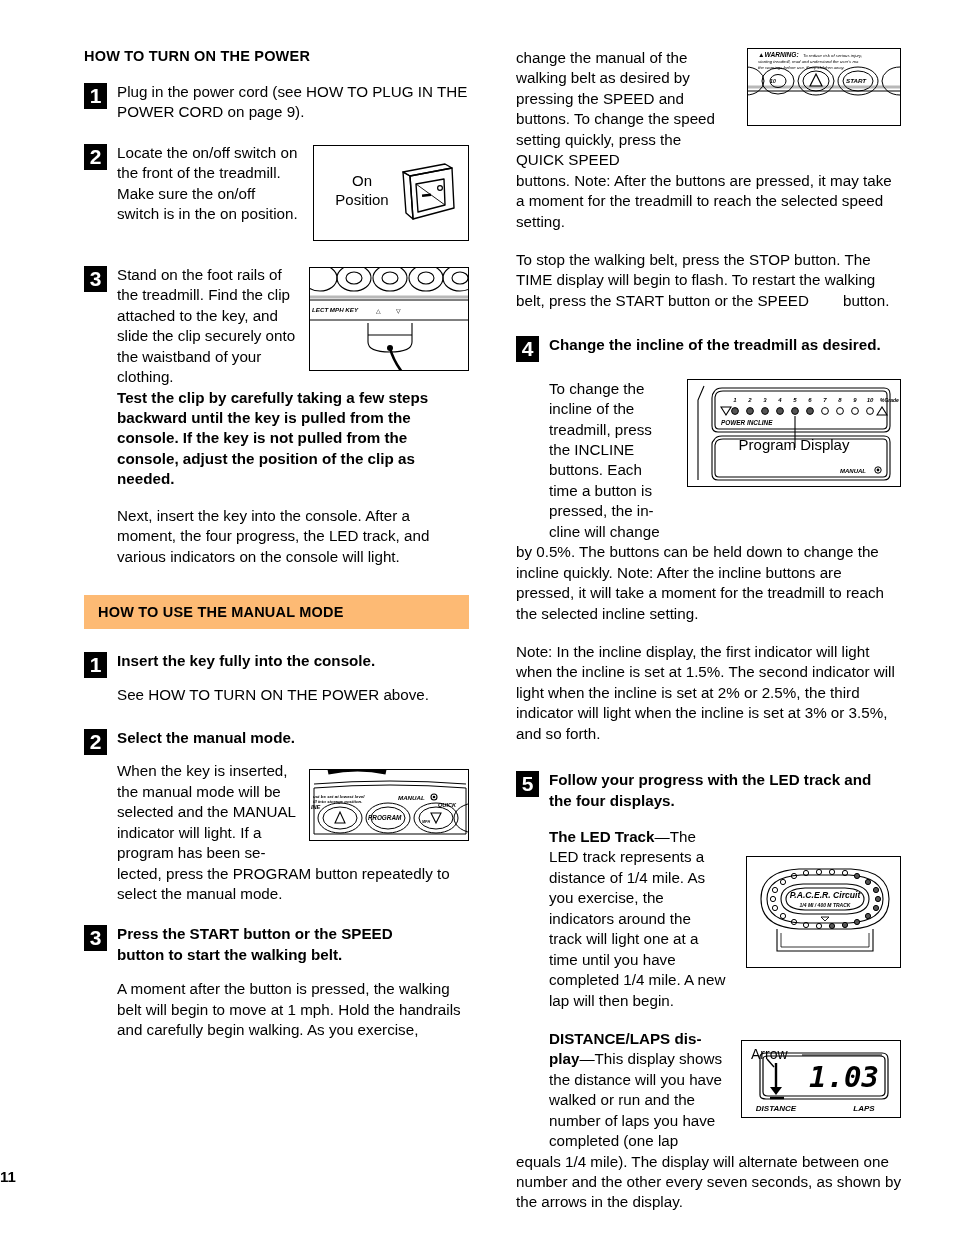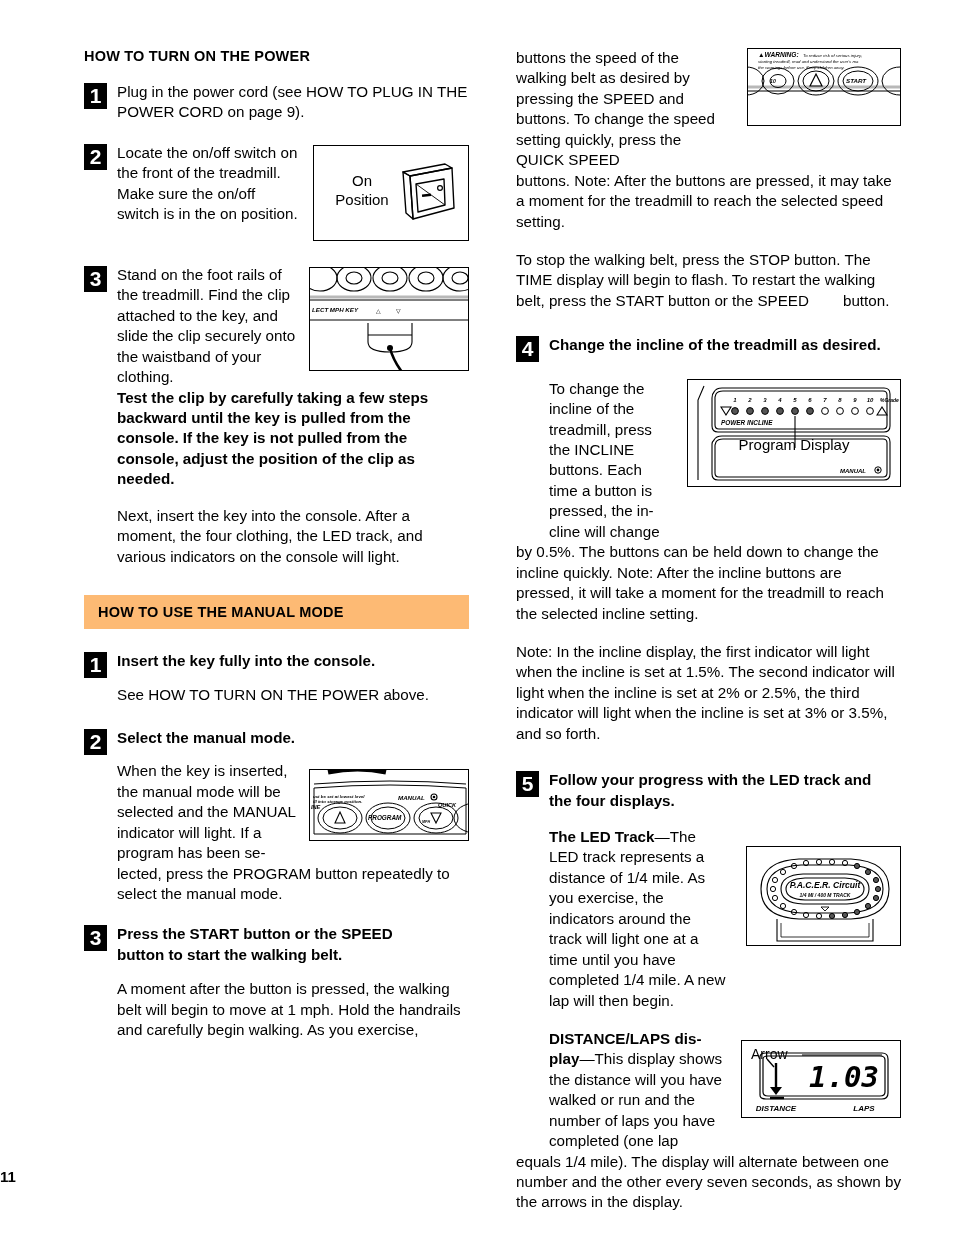--- a/index.html
+++ b/index.html
@@ -219,21 +219,21 @@
         </svg>
       </div>
 
       <div class="step-body">
         <p style="width:190px;margin-bottom:0;">Stand on the foot rails of the treadmill. Find the clip attached to the key, and slide the clip securely onto the waistband of your clothing. </p>
       </div>
       <div style="clear:both;"></div>
       <p class="b indent" style="margin-top:0;">Test the clip by carefully taking a few steps backward until the key is pulled from the console. If the key is not pulled from the console, adjust the position of the clip as needed.</p>
     </div>
 
-    <p class="indent" style="margin-top:16px;">Next, insert the key into the console. After a moment, the four clothing, the LED track, and various indicators on the console will light.</p>
+    <p class="indent" style="margin-top:16px;">Next, insert the key into the console. After a moment, the four progress, the LED track, and various indicators on the console will light.</p>
 
 
     <div class="band" style="margin-top:28px;">
       <h2>HOW TO USE THE MANUAL MODE</h2>
     </div>
 
     <div class="step" style="margin-top:22px;">
       <div class="stepnum">1</div>
       <div class="step-body">
         <p class="b">Insert the key fully into the console.</p>
@@ -319,21 +319,21 @@
           <text x="55" y="8" font-size="4.3" font-style="italic">To reduce risk of serious injury,</text>
           <text x="10" y="14" font-size="4.3" font-style="italic">starting treadmill, read and understand the user's ma</text>
           <text x="10" y="20" font-size="4.3" font-style="italic">the warnings before use.  Keep children away.</text>
           <text x="22" y="34" font-size="5.2" font-weight="bold" font-style="italic">10</text>
           <text x="98" y="34" font-size="6.2" font-style="italic" font-weight="bold">START</text>
         </g>
       </svg>
     </div>
 
     <p style="width:216px;margin-bottom:0;">
-      <span>buttons the speed of the walking belt as desired by pressing the SPEED and</span><span class="gap" style="width:22px"></span><span>buttons. To change the speed setting quickly, press the QUICK SPEED</span>
+      <span>change the manual of the walking belt as desired by pressing the SPEED and</span><span class="gap" style="width:22px"></span><span>buttons. To change the speed setting quickly, press the QUICK SPEED</span>
     </p>
     <div style="clear:both;"></div>
     <p style="margin-top:0;">buttons. Note: After the buttons are pressed, it may take a moment for the treadmill to reach the selected speed setting.</p>
 
     <p style="margin-top:18px;">
       <span>To stop the walking belt, press the STOP button. The TIME display will begin to flash. To restart the walking belt, press the START button or the SPEED</span><span class="gap"></span><span>button.</span>
     </p>
 
     <div class="step" style="margin-top:24px;">
       <div class="stepnum">4</div>
@@ -396,21 +396,21 @@
     </div>
 
     <div class="step" style="margin-top:26px;">
       <div class="stepnum">5</div>
       <div class="step-body">
         <p class="b">
           <span>Follow your progress with the LED track and</span><br>
           <span>the four displays.</span>
         </p>
 
-        <div class="figbox fig-float-right" id="fig-led" style="width:155px;height:100px;margin-top:22px;">
+        <div class="figbox fig-float-right" id="fig-led" style="width:155px;height:112px;margin-top:32px;">
           <svg width="155" height="100" viewBox="0 0 155 100">
             <g fill="none" stroke="#000" stroke-width="1.1">
               <path d="M14 42 Q14 14 52 12 L104 12 Q142 14 142 42 Q142 70 104 72 L52 72 Q14 70 14 42 Z"></path>
               <path d="M20 42 Q20 20 54 18 L102 18 Q136 20 136 42 Q136 64 102 66 L54 66 Q20 64 20 42 Z"></path>
               <path d="M34 42 Q34 28 56 27 L100 27 Q122 28 122 42 Q122 56 100 57 L56 57 Q34 56 34 42 Z"></path>
               <path d="M39 42 Q39 32 58 31 L98 31 Q117 32 117 42 Q117 52 98 53 L58 53 Q39 52 39 42 Z"></path>
               <path d="M30 72 L30 94 L126 94 L126 72"></path>
               <path d="M34 76 L34 90 L122 90 L122 76" stroke-width="0.8"></path>
             </g>
 

